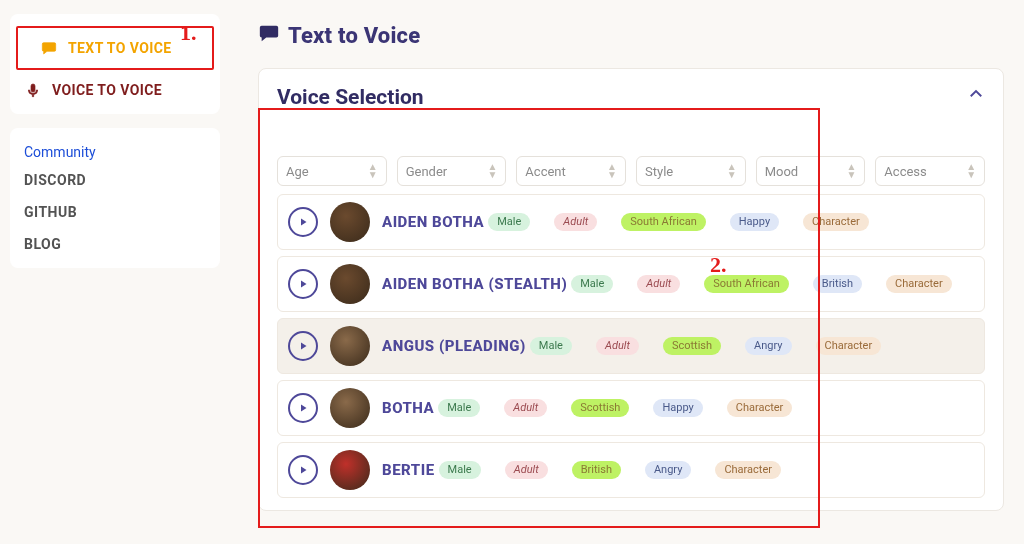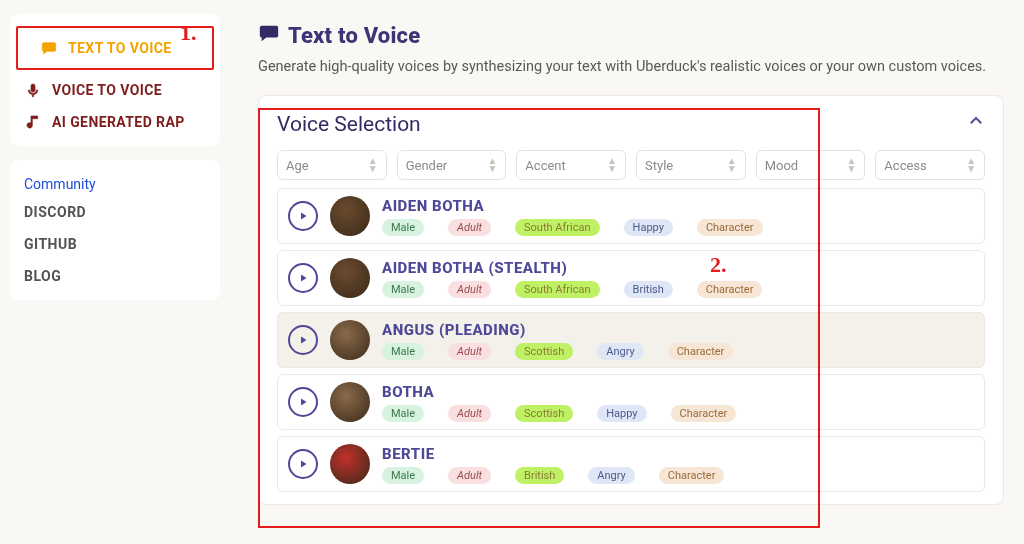--- a/index.html
+++ b/index.html
@@ -90,21 +90,21 @@
     border: 1px solid #ece8e2;
     border-radius: 8px;
     padding: 16px 18px 12px;
     position: relative;
   }
   .panel-head {
     display:flex; justify-content:space-between; align-items:flex-start;
   }
   .panel-title {
     font-size: 21px;
-    font-weight: 400;
+    font-weight: 700;
     color: #312c63;
   }
   .panel-sub {
     margin-top: 6px;
     color: #6a6a6a;
     font-size: 14px;
   }
   .chevron { color:#4e4899; cursor:pointer; }
   .filter-row {
     display:flex; gap:10px; margin-top:14px; flex-wrap:nowrap;
@@ -113,20 +113,21 @@
     flex:1;
     border:1px solid #e5e1db;
     border-radius:6px;
     padding:6px 8px;
     font-size:13px;
     color:#8b8b8b;
     display:flex; justify-content:space-between; align-items:center;
     background:#fff;
     cursor:pointer;
     min-width:0;
+    margin-top:33px;
   }
   .filter .sort { color:#c9c4bb; font-size:10px; line-height:8px; }
   .voice-list { margin-top:8px; }
   .voice-row {
     display:flex; align-items:center; gap:12px;
     border:1px solid #eee8e0;
     border-radius:6px;
     padding:7px 10px;
     margin-top:6px;
     background:#fff;
@@ -136,21 +137,21 @@
     width:30px; height:30px; border-radius:50%;
     border:2px solid #4e4899;
     display:flex; align-items:center; justify-content:center;
     cursor:pointer; flex-shrink:0;
   }
   .play-btn svg { fill:#4e4899; }
   .avatar {
     width:40px; height:40px; border-radius:50%;
     flex-shrink:0;
   }
-  .voice-info { display:flex; flex-direction:column; gap:4px; }
+  .voice-info { display:flex; gap:4px; }
   .voice-name {
     font-weight:800; color:#4e4899; font-size:15px; letter-spacing:0.5px;
   }
   .tag-row { display:flex; gap:24px; flex-wrap:wrap; }
   .tag {
     font-size:11px; padding:2px 9px; border-radius:10px;
     color:#5a5a5a;
   }
   .tag.gender { background:#d7f2de; color:#3c7a4e; }
   .tag.age    { background:#f9dfe0; color:#9b4a50;font-style:italic; }
@@ -180,28 +181,20 @@
           </div>
         </div>
         <div class="nav-item">
           <span class="nav-icon">
             <svg width="16" height="16" viewBox="0 0 24 24">
               <path d="M12 15a3 3 0 0 0 3-3V6a3 3 0 1 0-6 0v6a3 3 0 0 0 3 3zm5-3a5 5 0 0 1-10 0H5a7 7 0 0 0 6 6.9V22h2v-3.1A7 7 0 0 0 19 12z"></path>
             </svg>
           </span>
           <span>VOICE TO VOICE</span>
         </div>
-        <div class="nav-item">
-          <span class="nav-icon">
-            <svg width="16" height="16" viewBox="0 0 24 24">
-              <path d="M9 3v10.6A4 4 0 1 0 11 17V7h8V3z"></path>
-            </svg>
-          </span>
-          <span>AI GENERATED RAP</span>
-        </div>
       </div>
     <span class="annot" style="top:6px; left:170px;">1.</span>
   </div>
   <div class="community-group">
     <div class="community-heading">Community</div>
     <div id="community-root">
         <div class="community-item">DISCORD</div>
         <div class="community-item">GITHUB</div>
         <div class="community-item">BLOG</div>
       </div>
@@ -210,21 +203,20 @@
 
 <main class="main">
   <div class="page-header">
     <span>
       <svg width="22" height="22" viewBox="0 0 24 24">
           <path fill="#312c63" d="M4 4h16a2 2 0 0 1 2 2v9a2 2 0 0 1-2 2H9l-5 4v-4H4a2 2 0 0 1-2-2V6a2 2 0 0 1 2-2z"></path>
         </svg>
     </span>
     <h1 class="page-title">Text to Voice</h1>
   </div>
-  <p class="page-sub">Generate high-quality voices by synthesizing your text with Uberduck's realistic voices or your own custom voices.</p>
 
   <section class="voice-panel">
     <div class="panel-head">
       <div>
         <div class="panel-title">Voice Selection</div>
       </div>
       <span class="chevron">
         <svg width="18" height="18" viewBox="0 0 24 24">
             <path fill="none" stroke="#4e4899" stroke-width="2.5" d="M5 15l7-7 7 7"></path>
           </svg>

